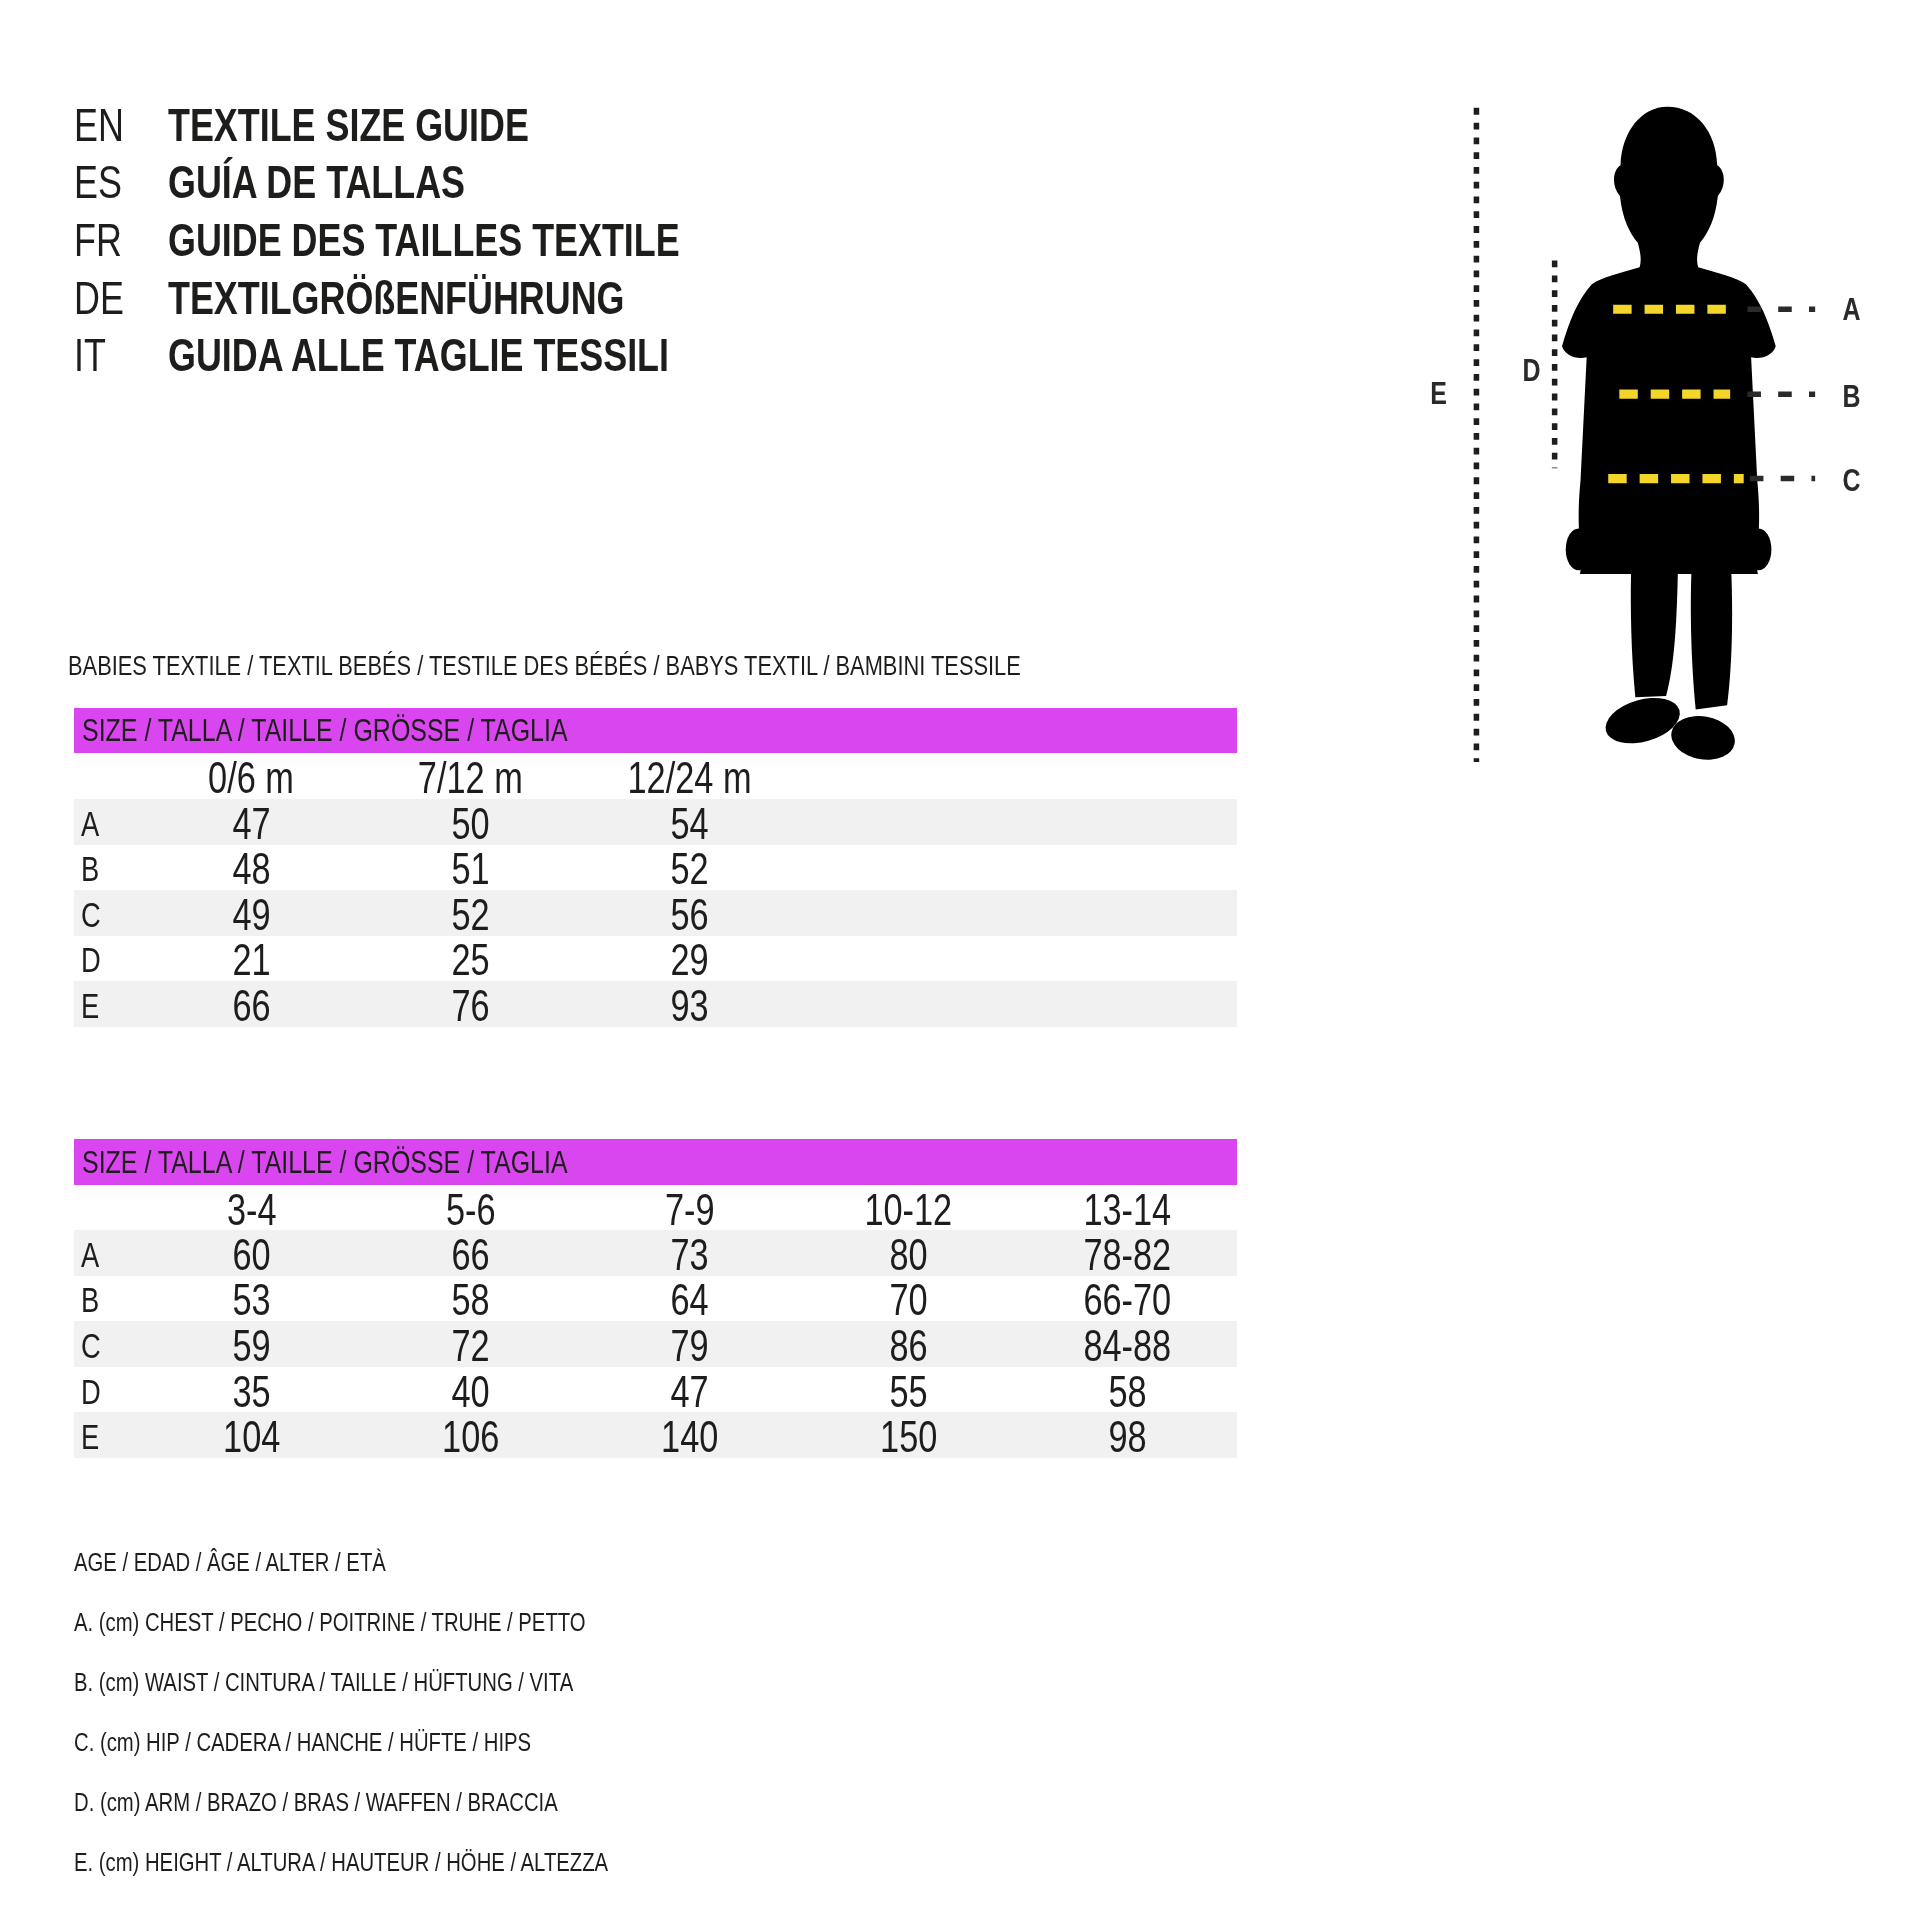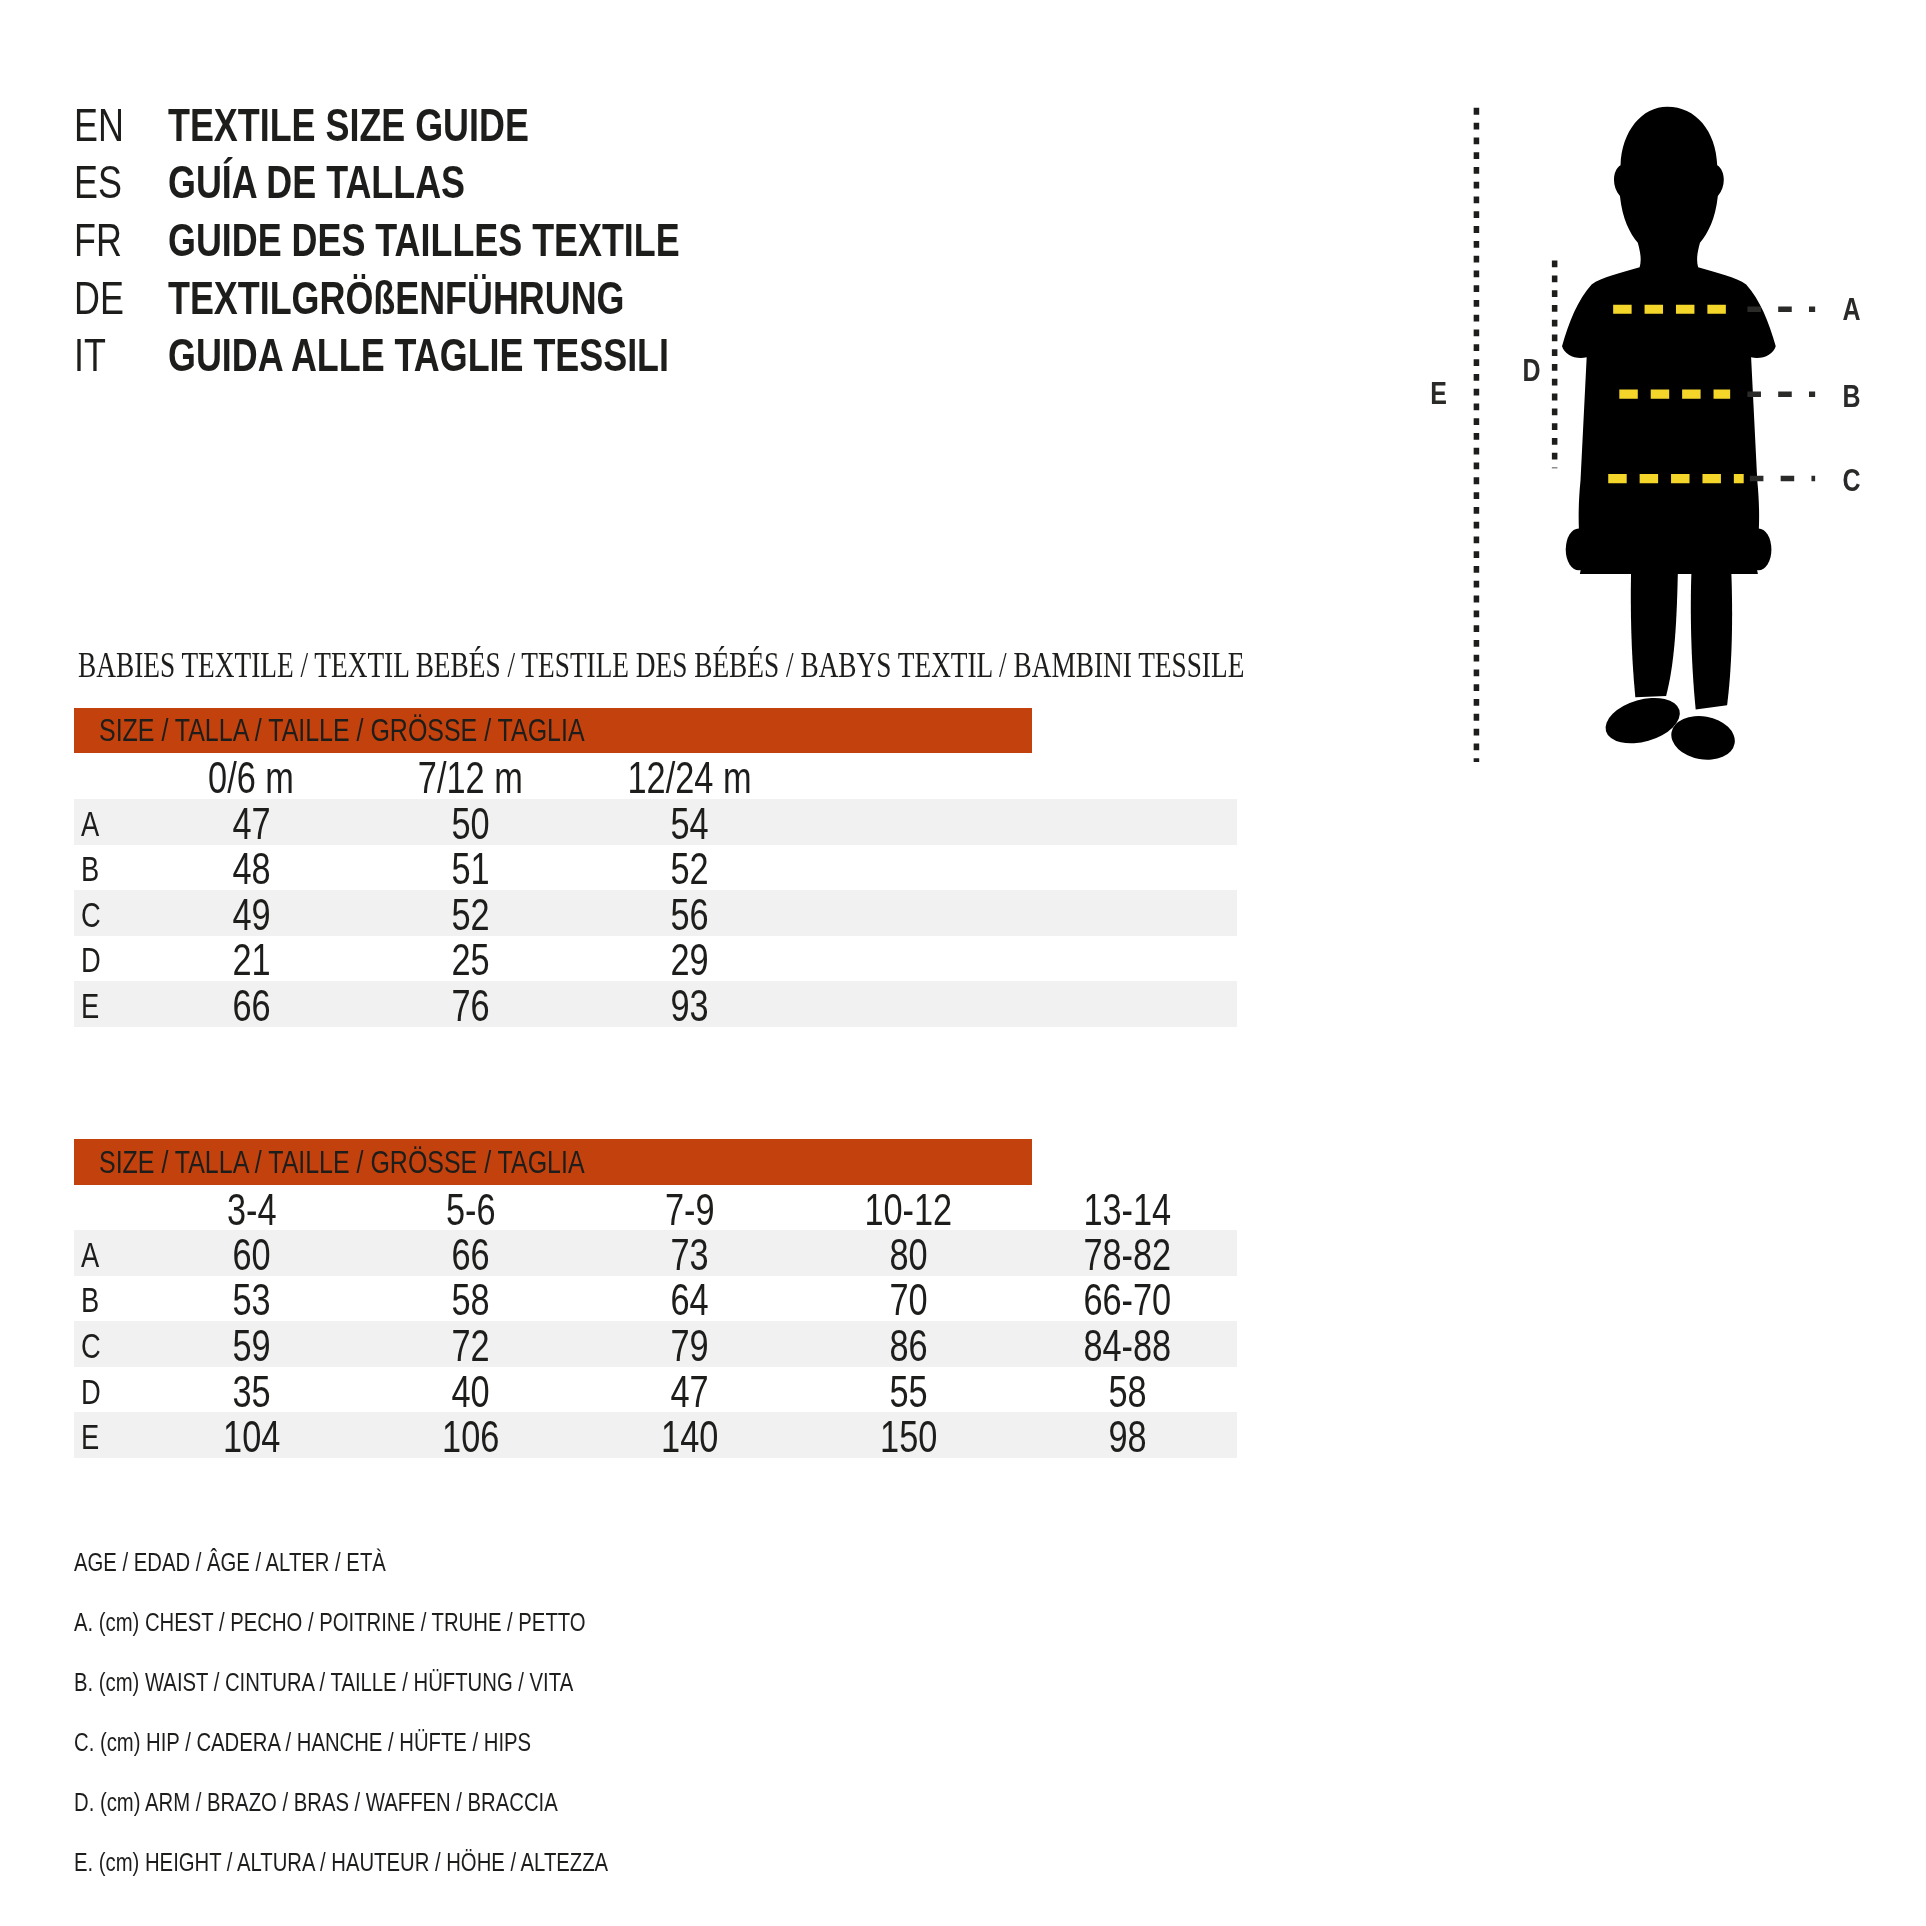--- a/index.html
+++ b/index.html
@@ -15,25 +15,25 @@
   .lang-code{width:94px;flex:none;font-size:46px;}
   .lang-title{font-size:46px;font-weight:bold;}
 
   
   .figure{position:absolute;left:1405px;top:86px;width:521px;height:715px;}
   .figure svg{position:absolute;left:0;top:0;}
   .fig-label{position:absolute;width:43px;height:35px;font-size:32px;font-weight:bold;
              color:#2a2a28;text-align:center;line-height:35px;}
 
   
-  .section-title{position:absolute;left:78px;font-size:35px;line-height:39px;font-family:Liberation Serif, serif;}
-
-  
-  .bar{position:absolute;left:74px;width:958px;height:45px;background:#c2410c;
-       display:flex;align-items:center;padding-left:25px;box-sizing:border-box;font-size:32px;}
+  .section-title{position:absolute;left:68px;font-size:28px;line-height:39px;}
+
+  
+  .bar{position:absolute;left:74px;width:1163px;height:45px;background:#d946ef;
+       display:flex;align-items:center;padding-left:8px;box-sizing:border-box;font-size:32px;}
   .gridrow{position:absolute;left:74px;width:1163px;display:grid;align-items:center;height:46px;}
   .cols3{grid-template-columns:68px 219px 219px 219px 1fr;}
   .cols5{grid-template-columns:68px 219px 219px 219px 219px 219px 1fr;}
   .stripe{background:#f1f1f1;}
   .row-label{padding-left:7.4px;font-size:35px;}
   .cell{text-align:center;font-size:44px;}
 
   
   .legend{position:absolute;left:74px;top:1532px;width:1232px;}
   .legend-line{height:60px;display:flex;align-items:center;font-size:26px;}

